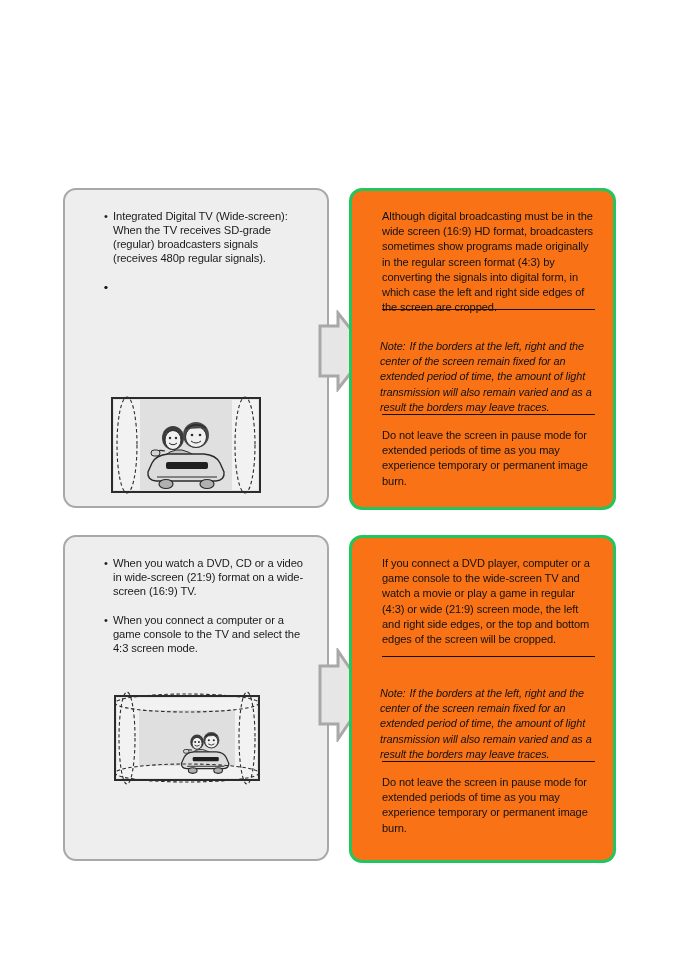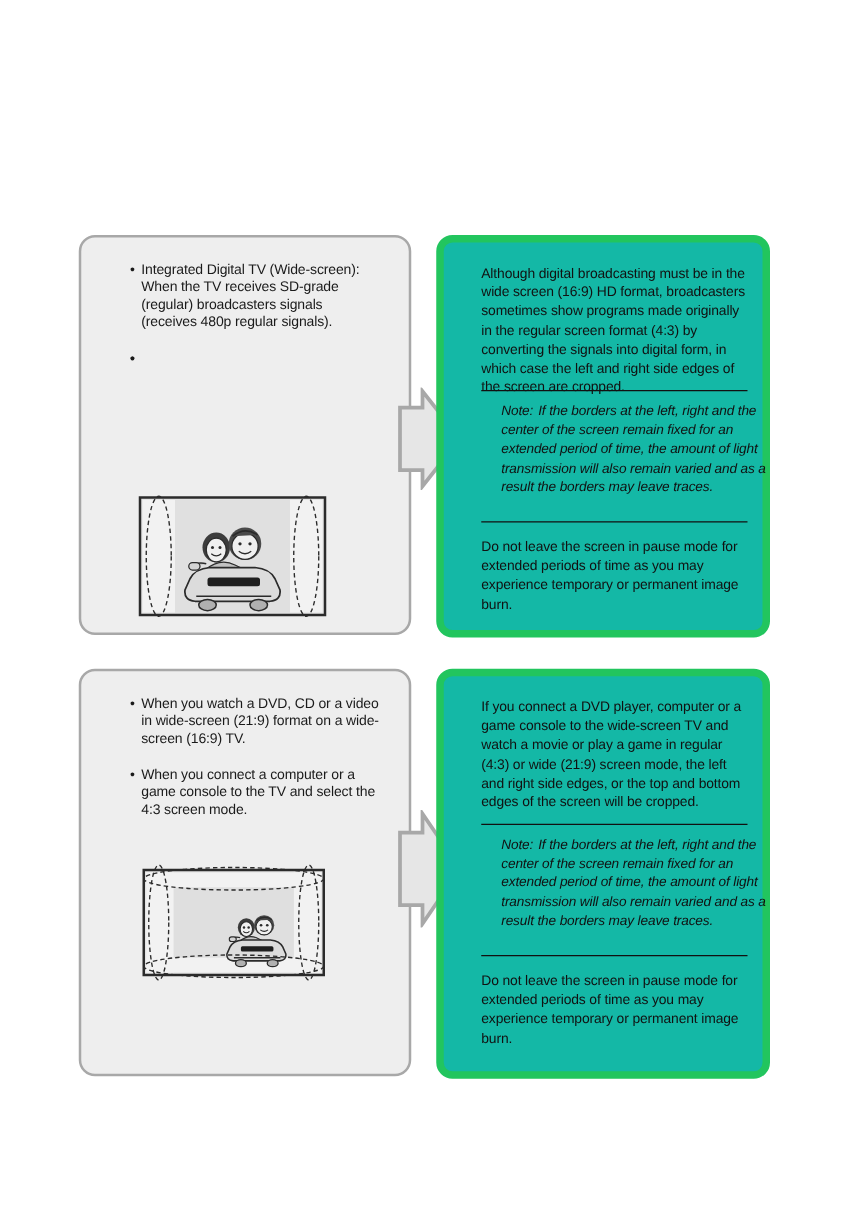--- a/index.html
+++ b/index.html
@@ -26,22 +26,22 @@
   .panel {
     position: absolute;
     box-sizing: border-box;
     border-radius: 13px;
   }
   .panel-left {
     background: #eeeeee;
     border: 2px solid #a8a8a8;
   }
   .panel-right {
-    background: #14b8a6;
-    border: 6px solid #22c55e;
+    background: #f97316;
+    border: 3px solid #22c55e;
   }
 
   
   #sec1-left  { left: 63px;  top: 188px; width: 266px; height: 320px; }
   #sec1-right { left: 349px; top: 188px; width: 267px; height: 322px; }
   
   #sec2-left  { left: 63px;  top: 535px; width: 266px; height: 326px; }
   #sec2-right { left: 349px; top: 535px; width: 267px; height: 328px; padding-left: 32px; }
 
   
@@ -94,27 +94,28 @@
   .hr {
     position: absolute;
     left: 30px;
     width: 213px;
     height: 0;
     border-top: 1.6px solid #111111;
   }
 
   .note {
     position: absolute;
-    left: 46px;
+    left: 28px;
     width: 213px;
     font-size: 10.9px;
     line-height: 15.2px;
     font-style: italic;
     color: #111111;
     letter-spacing: -0.1px;
+    margin-top: 20px;
   }
   .note .note-label {
     float: left;
     padding-right: 4px;
   }
 
   .tail {
     position: absolute;
     left: 30px;
     width: 213px;

